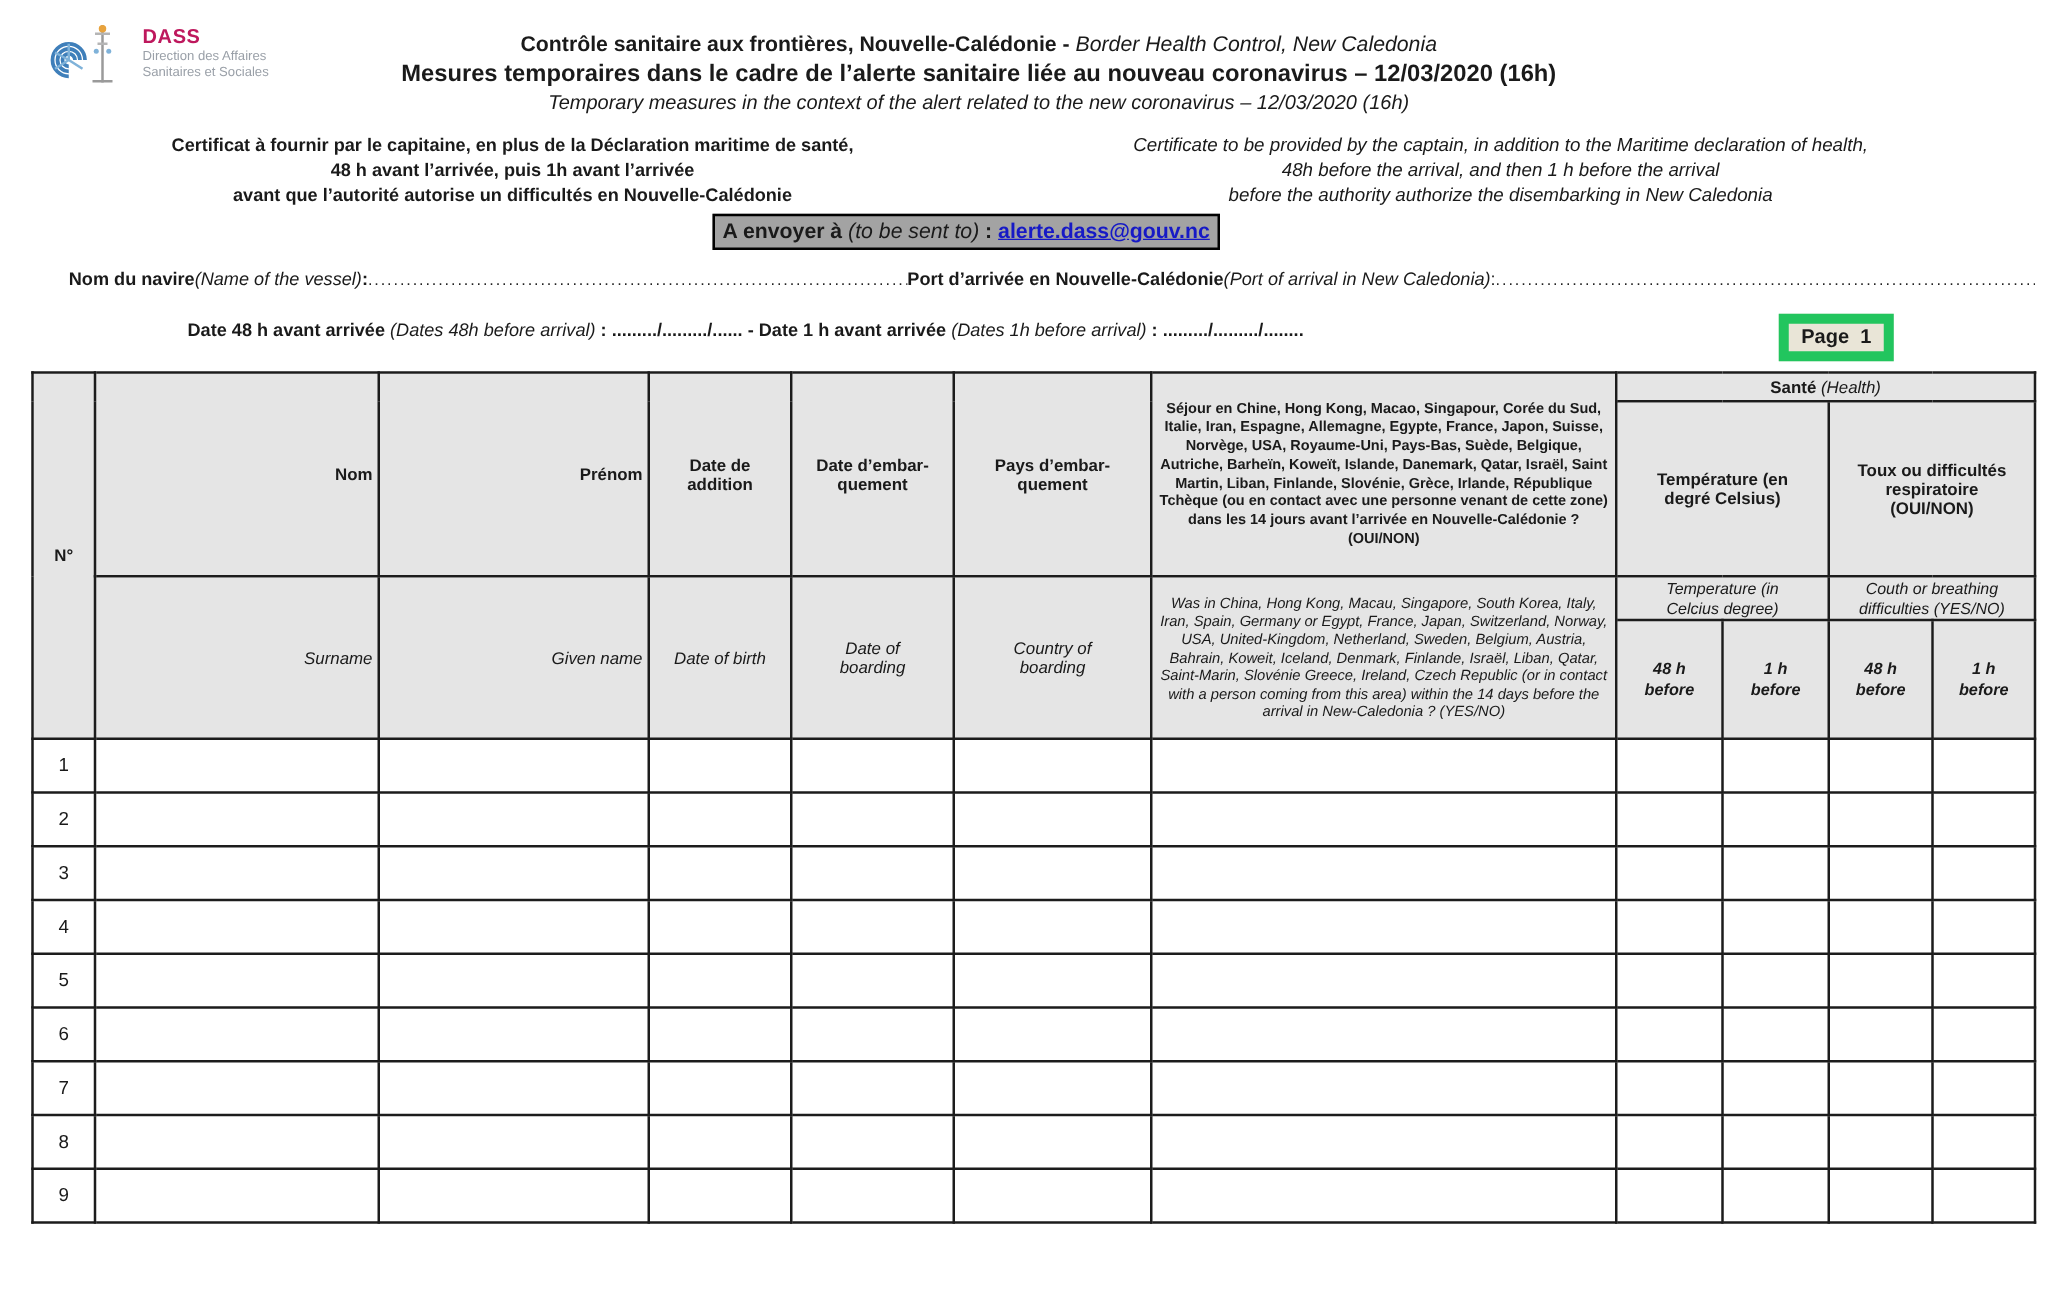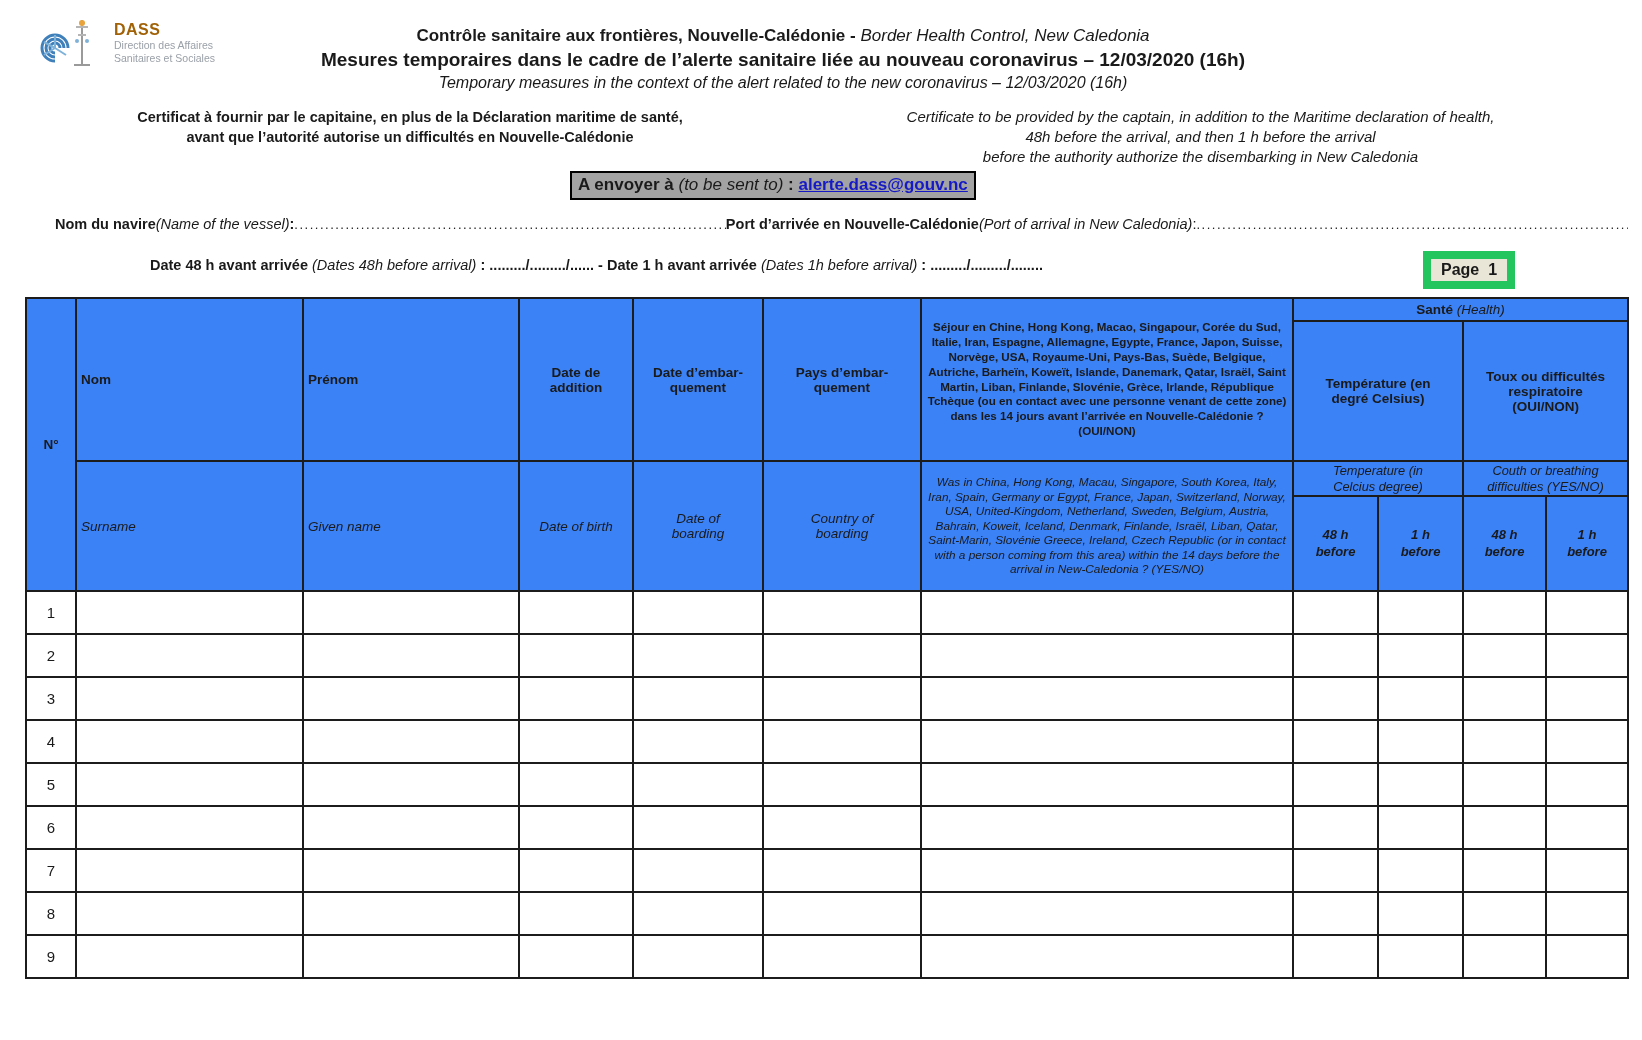--- a/index.html
+++ b/index.html
@@ -1,21 +1,21 @@
 <!DOCTYPE html>
 <html><head>
 <meta charset="utf-8">
 <style>
   html,body{margin:0;padding:0;background:#fff;}
   .page{position:relative;width:1642px;height:1040px;background:#ffffff;
         font-family:"Liberation Sans",sans-serif;color:#1a1a1a;overflow:hidden;}
 
   
   .logo{position:absolute;left:34px;top:14px;display:flex;align-items:center;gap:8px;}
-  .logo-acronym{font-size:16px;font-weight:bold;color:#a16207;letter-spacing:.5px;}
+  .logo-acronym{font-size:16px;font-weight:bold;color:#be185d;letter-spacing:.5px;}
   .logo-sub{font-size:10.5px;color:#9aa0a8;line-height:1.25;}
 
   
   .titles{position:absolute;left:0;top:26px;width:1566px;text-align:center;}
   .t1{font-size:17px;}
   .t1 .b{font-weight:bold;} .t1 .i{font-style:italic;}
   .t2{font-size:19px;font-weight:bold;margin-top:3px;}
   .t3{font-size:16px;font-style:italic;margin-top:3px;}
 
   
@@ -40,22 +40,22 @@
   .dates{position:absolute;left:150px;top:257px;font-size:14.5px;white-space:nowrap;}
   .dates .b{font-weight:bold;} .dates .i{font-style:italic;}
 
   .pagebox{position:absolute;left:1423px;top:251px;border:8px solid #22c55e;
            background:#e9e5d7;font-weight:bold;font-size:16px;padding:2px 10px;white-space:pre;}
 
   
   table.main{position:absolute;left:25px;top:297px;width:1602px;
              table-layout:fixed;border-collapse:collapse;}
   table.main td{border:2px solid #1c1c1c;padding:0 4px;vertical-align:middle;overflow:hidden;}
-  td.hc{background:#3b82f6;text-align:center;}
-  td.al{text-align:left;padding-left:12px;}
+  td.hc{background:#e5e5e5;text-align:center;}
+  td.al{text-align:right;padding-left:12px;}
   .fr{font-weight:bold;font-size:13.5px;}
   .en{font-style:italic;font-weight:normal;font-size:13.5px;}
   .sej-fr{font-weight:bold;font-size:11.6px;line-height:1.28;padding:2px 5px;}
   .sej-en{font-style:italic;font-size:11.8px;line-height:1.23;padding:2px 5px;}
   .sante-t{font-size:13.5px;}
   .sante-t .b{font-weight:bold;} .sante-t .i{font-style:italic;}
   .sub-en{font-style:italic;font-size:12.8px;line-height:1.18;}
   .h48{font-weight:bold;font-style:italic;font-size:13px;vertical-align:top;padding-top:4px;line-height:1.25;}
   .pl{white-space:pre-line;}
   tr.hr1{height:23px;} tr.hr2{height:140px;} tr.hr3{height:35px;} tr.hr4{height:95px;}
@@ -95,20 +95,21 @@
   </div>
 
   <div class="titles">
     <div class="t1"><span class="b">Contrôle sanitaire aux frontières, Nouvelle-Calédonie</span><span class="b"> - </span><span class="i">Border Health Control, New Caledonia</span></div>
     <div class="t2">Mesures temporaires dans le cadre de l’alerte sanitaire liée au nouveau coronavirus – 12/03/2020 (16h)</div>
     <div class="t3">Temporary measures in the context of the alert related to the new coronavirus – 12/03/2020 (16h)</div>
   </div>
 
   <div class="cert-fr">
     <div>Certificat à fournir par le capitaine, en plus de la Déclaration maritime de santé,</div>
+    <div>48 h avant l’arrivée, puis 1h avant l’arrivée</div>
     <div>avant que l’autorité autorise un difficultés en Nouvelle-Calédonie</div>
   </div>
   <div class="cert-en">
     <div>Certificate to be provided by the captain, in addition to the Maritime declaration of health,</div>
     <div>48h before the arrival, and then 1 h before the arrival</div>
     <div>before the authority authorize the  disembarking in New Caledonia</div>
   </div>
 
   <div class="sendto"><span class="b">A envoyer à </span><span class="i">(to be sent to)</span><span class="b"> : </span><span class="email">alerte.dass@gouv.nc</span></div>
 

